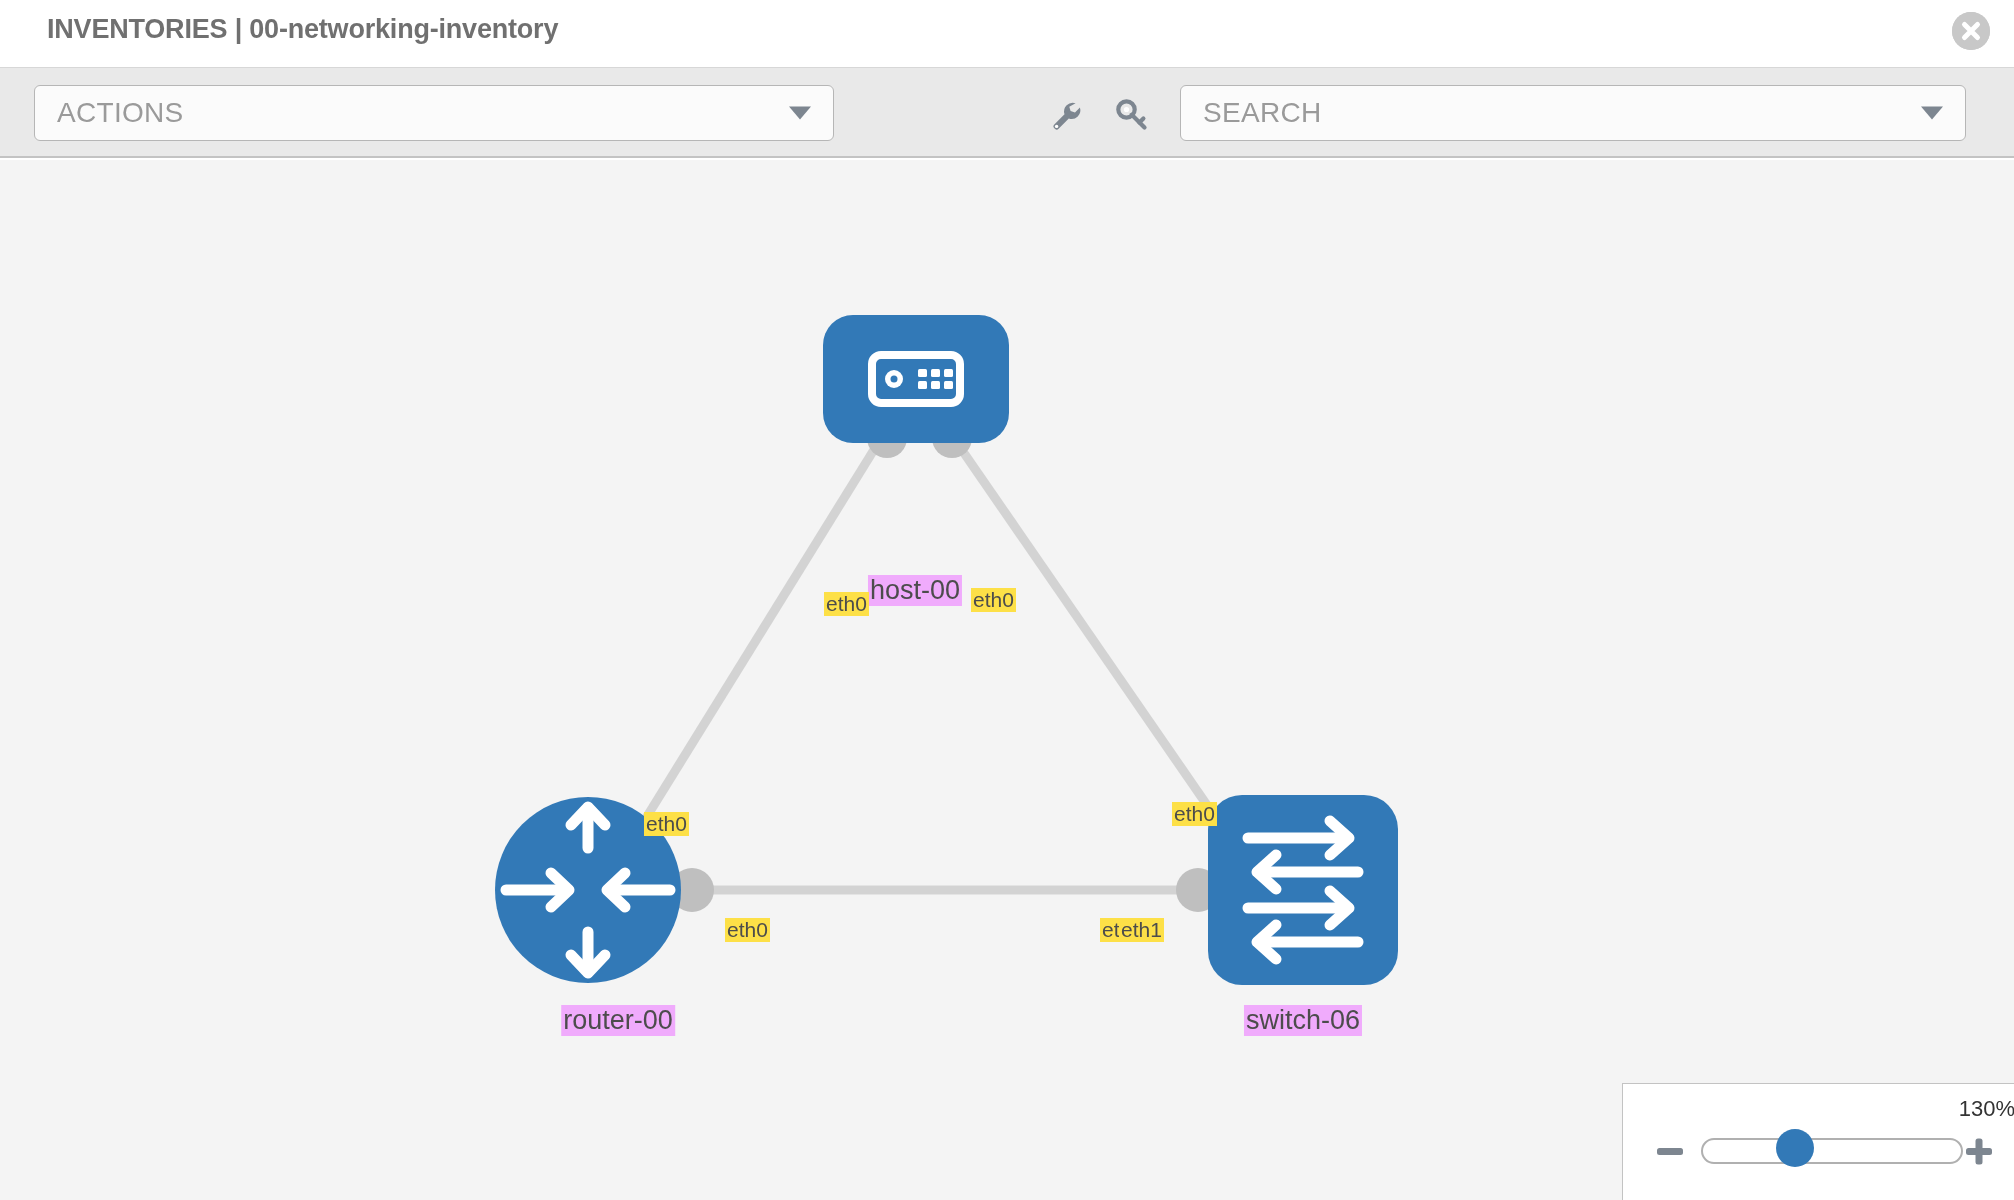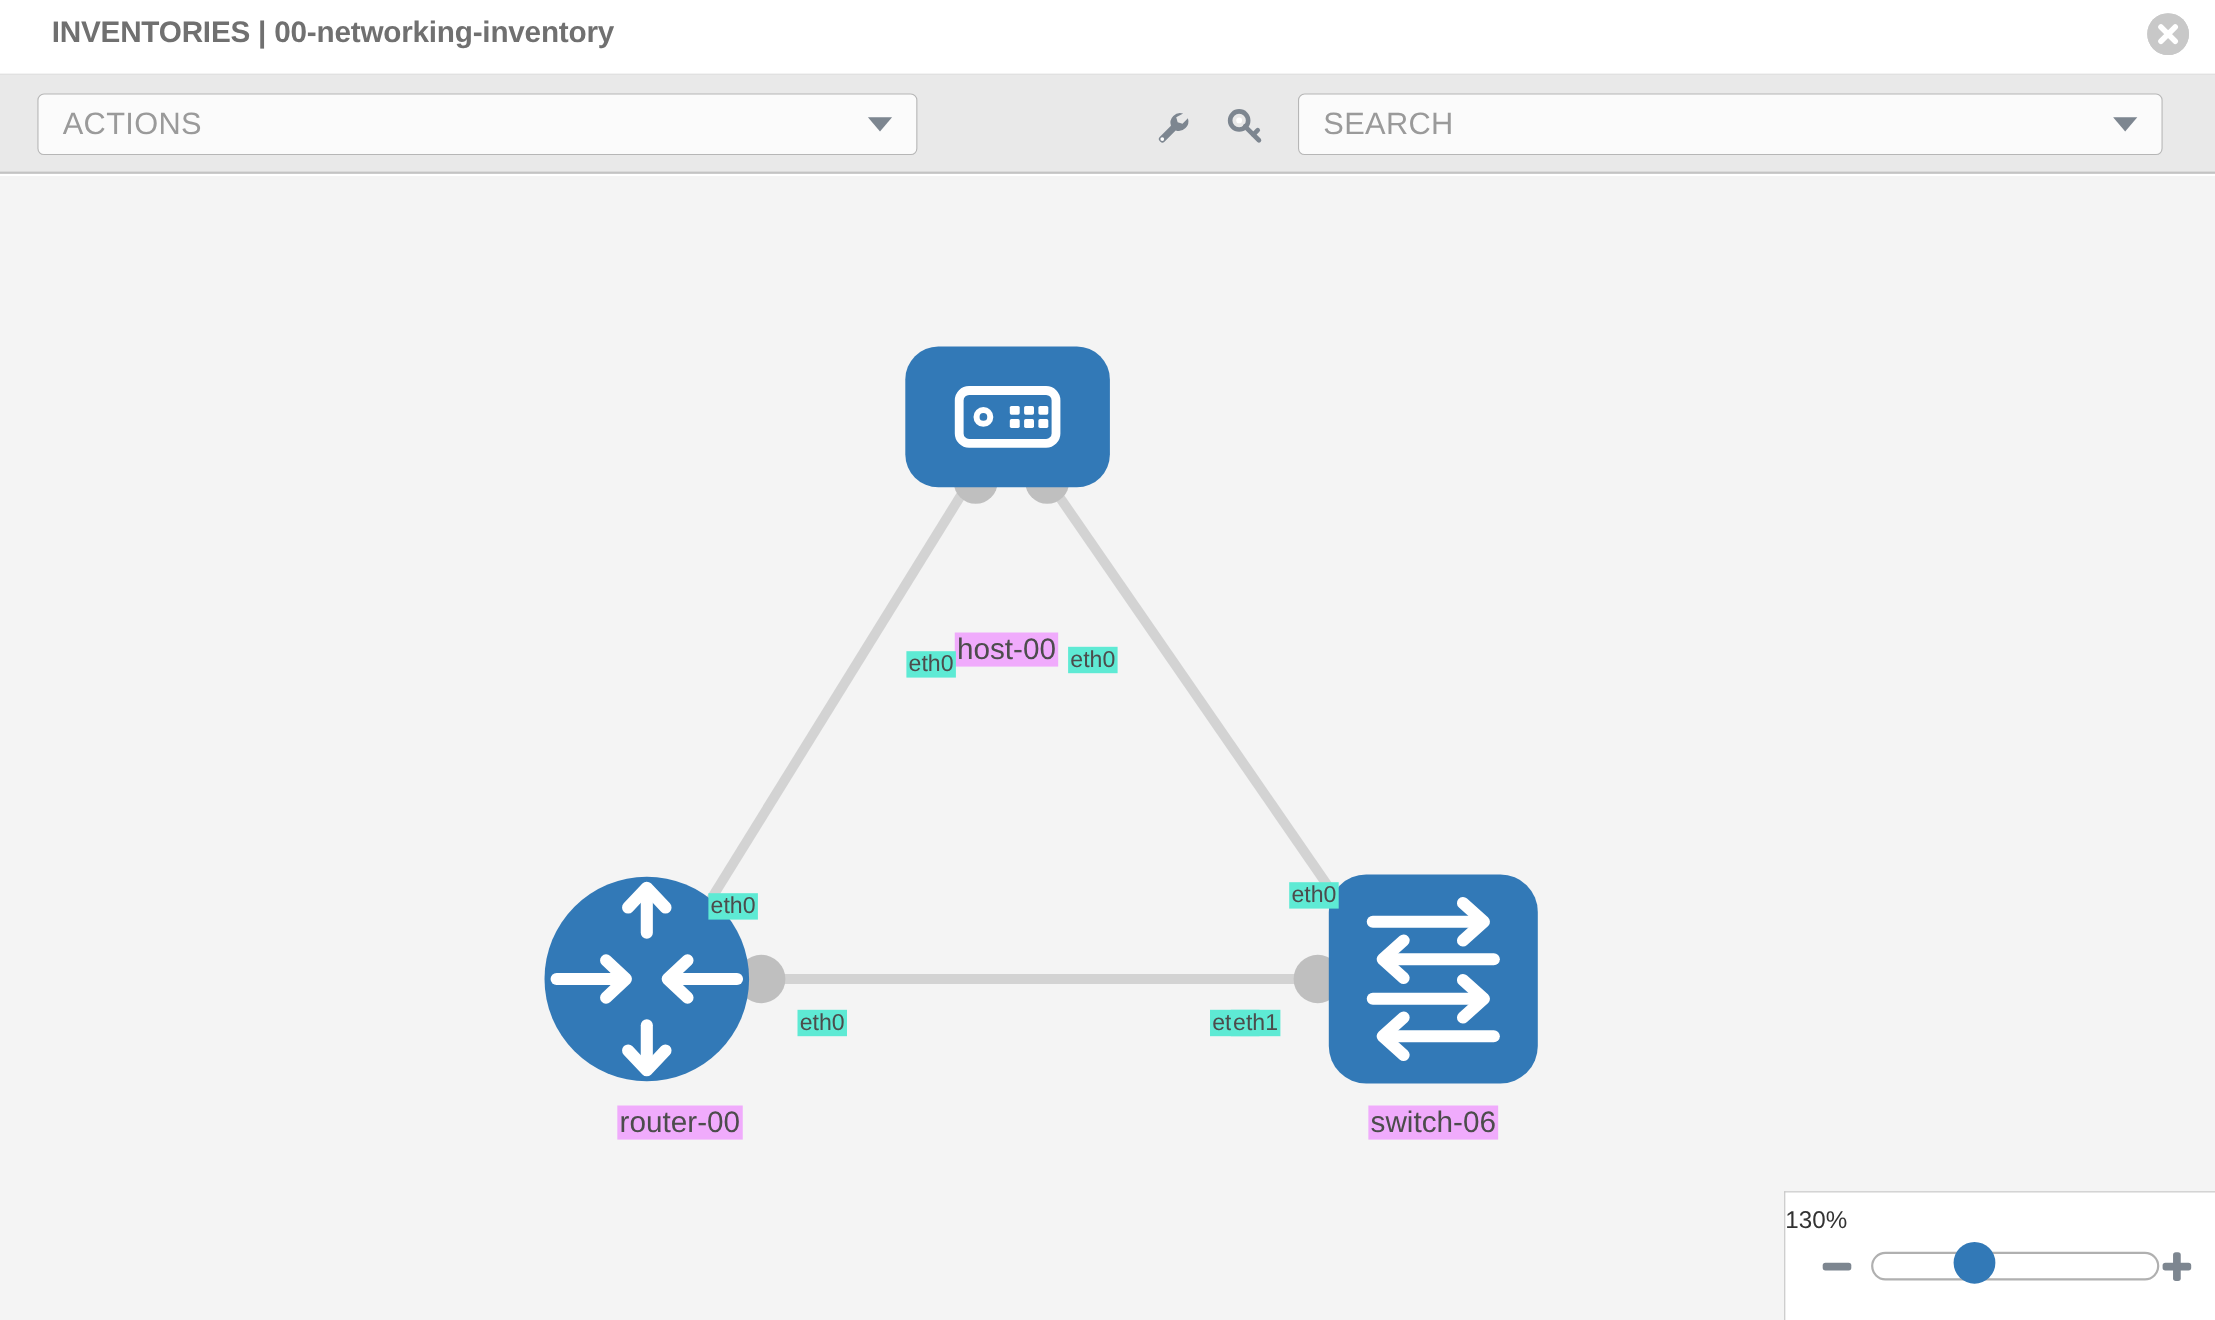--- a/index.html
+++ b/index.html
@@ -119,41 +119,41 @@
     background: #f0abfc;
     white-space: nowrap;
     transform: translateX(-50%);
     padding: 0 2px;
     line-height: 1.15;
   }
   .link-label {
     position: absolute;
     font-size: 21px;
     color: #4c4c4c;
-    background: #5eead4;
+    background: #fde047;
     white-space: nowrap;
     padding: 0 2px;
     line-height: 1.15;
   }
 
   
   .zoom-panel {
     position: absolute;
     left: 1622px; top: 1083px;
     width: 392px; height: 117px;
     background: #ffffff;
     border: 1px solid #c3c3c3;
     border-right: none;
     border-bottom: none;
   }
   .zoom-percent {
     position: absolute;
     top: 12px; left: 0;
     width: 392px;
-    text-align: left;
+    text-align: right;
     font-size: 22px;
     color: #333333;
   }
   .zoom-minus, .zoom-plus {
     position: absolute;
     top: 50px;
     width: 34px; height: 34px;
     cursor: pointer;
   }
   .zoom-minus { left: 30px; }

